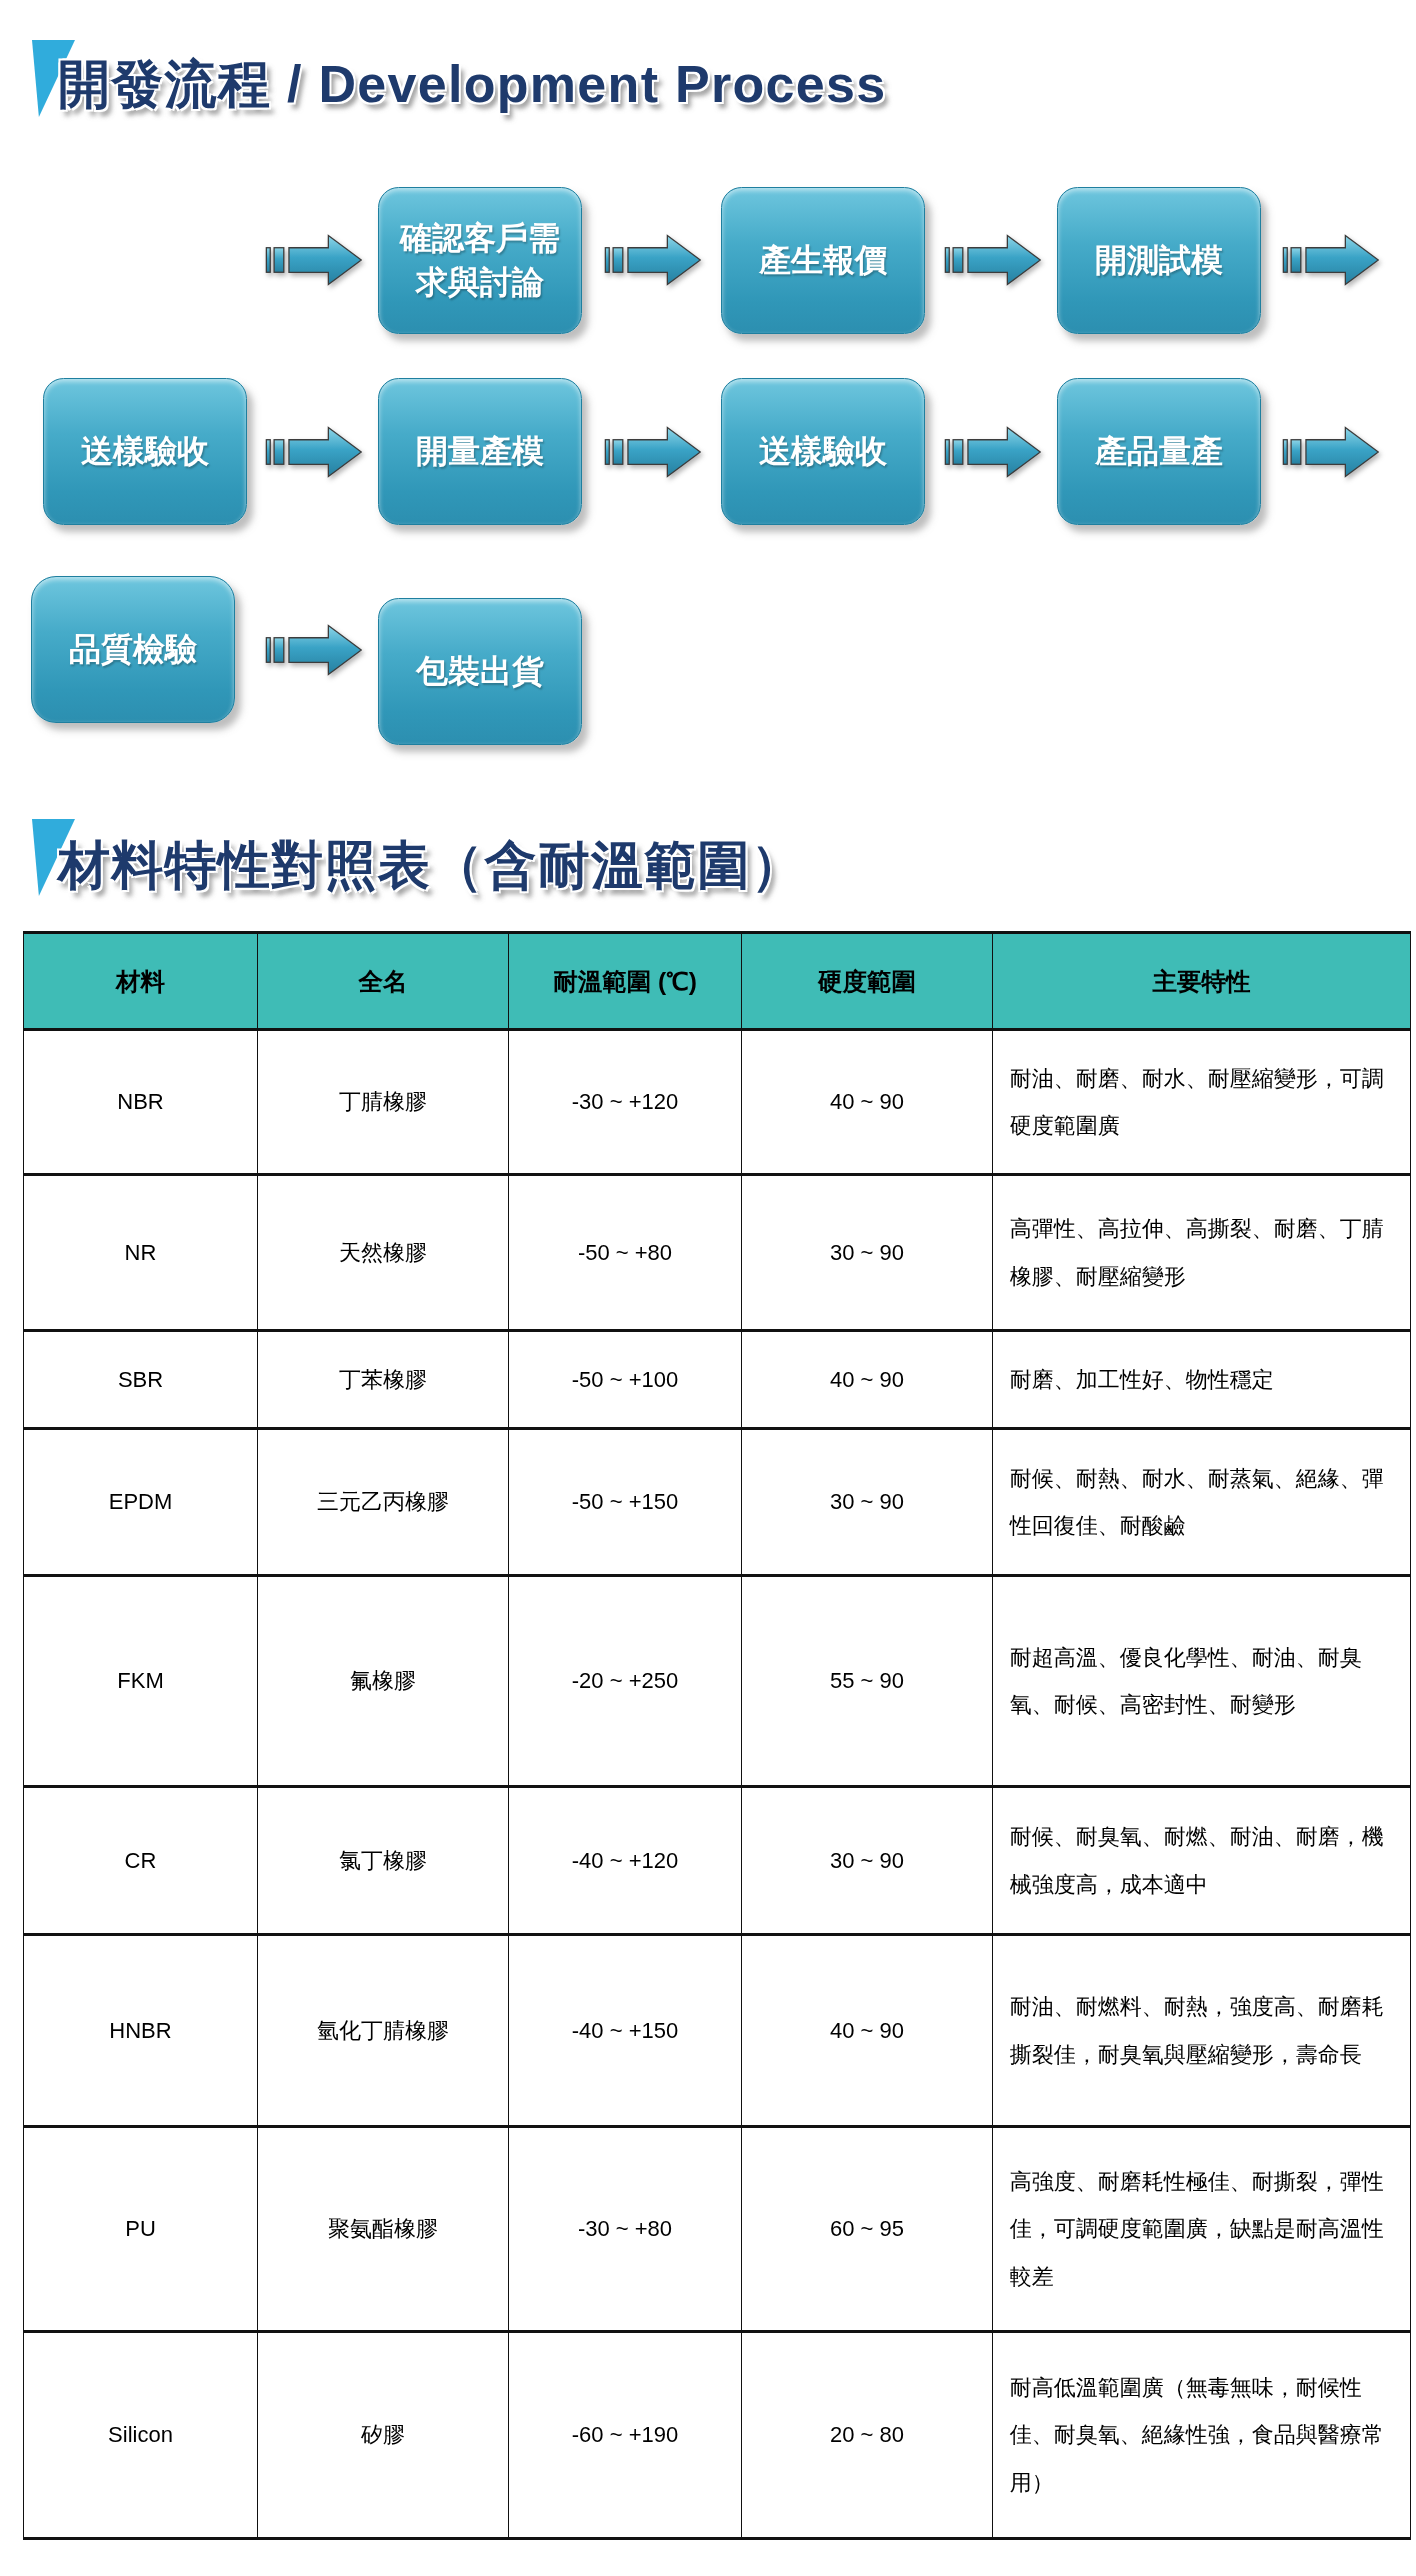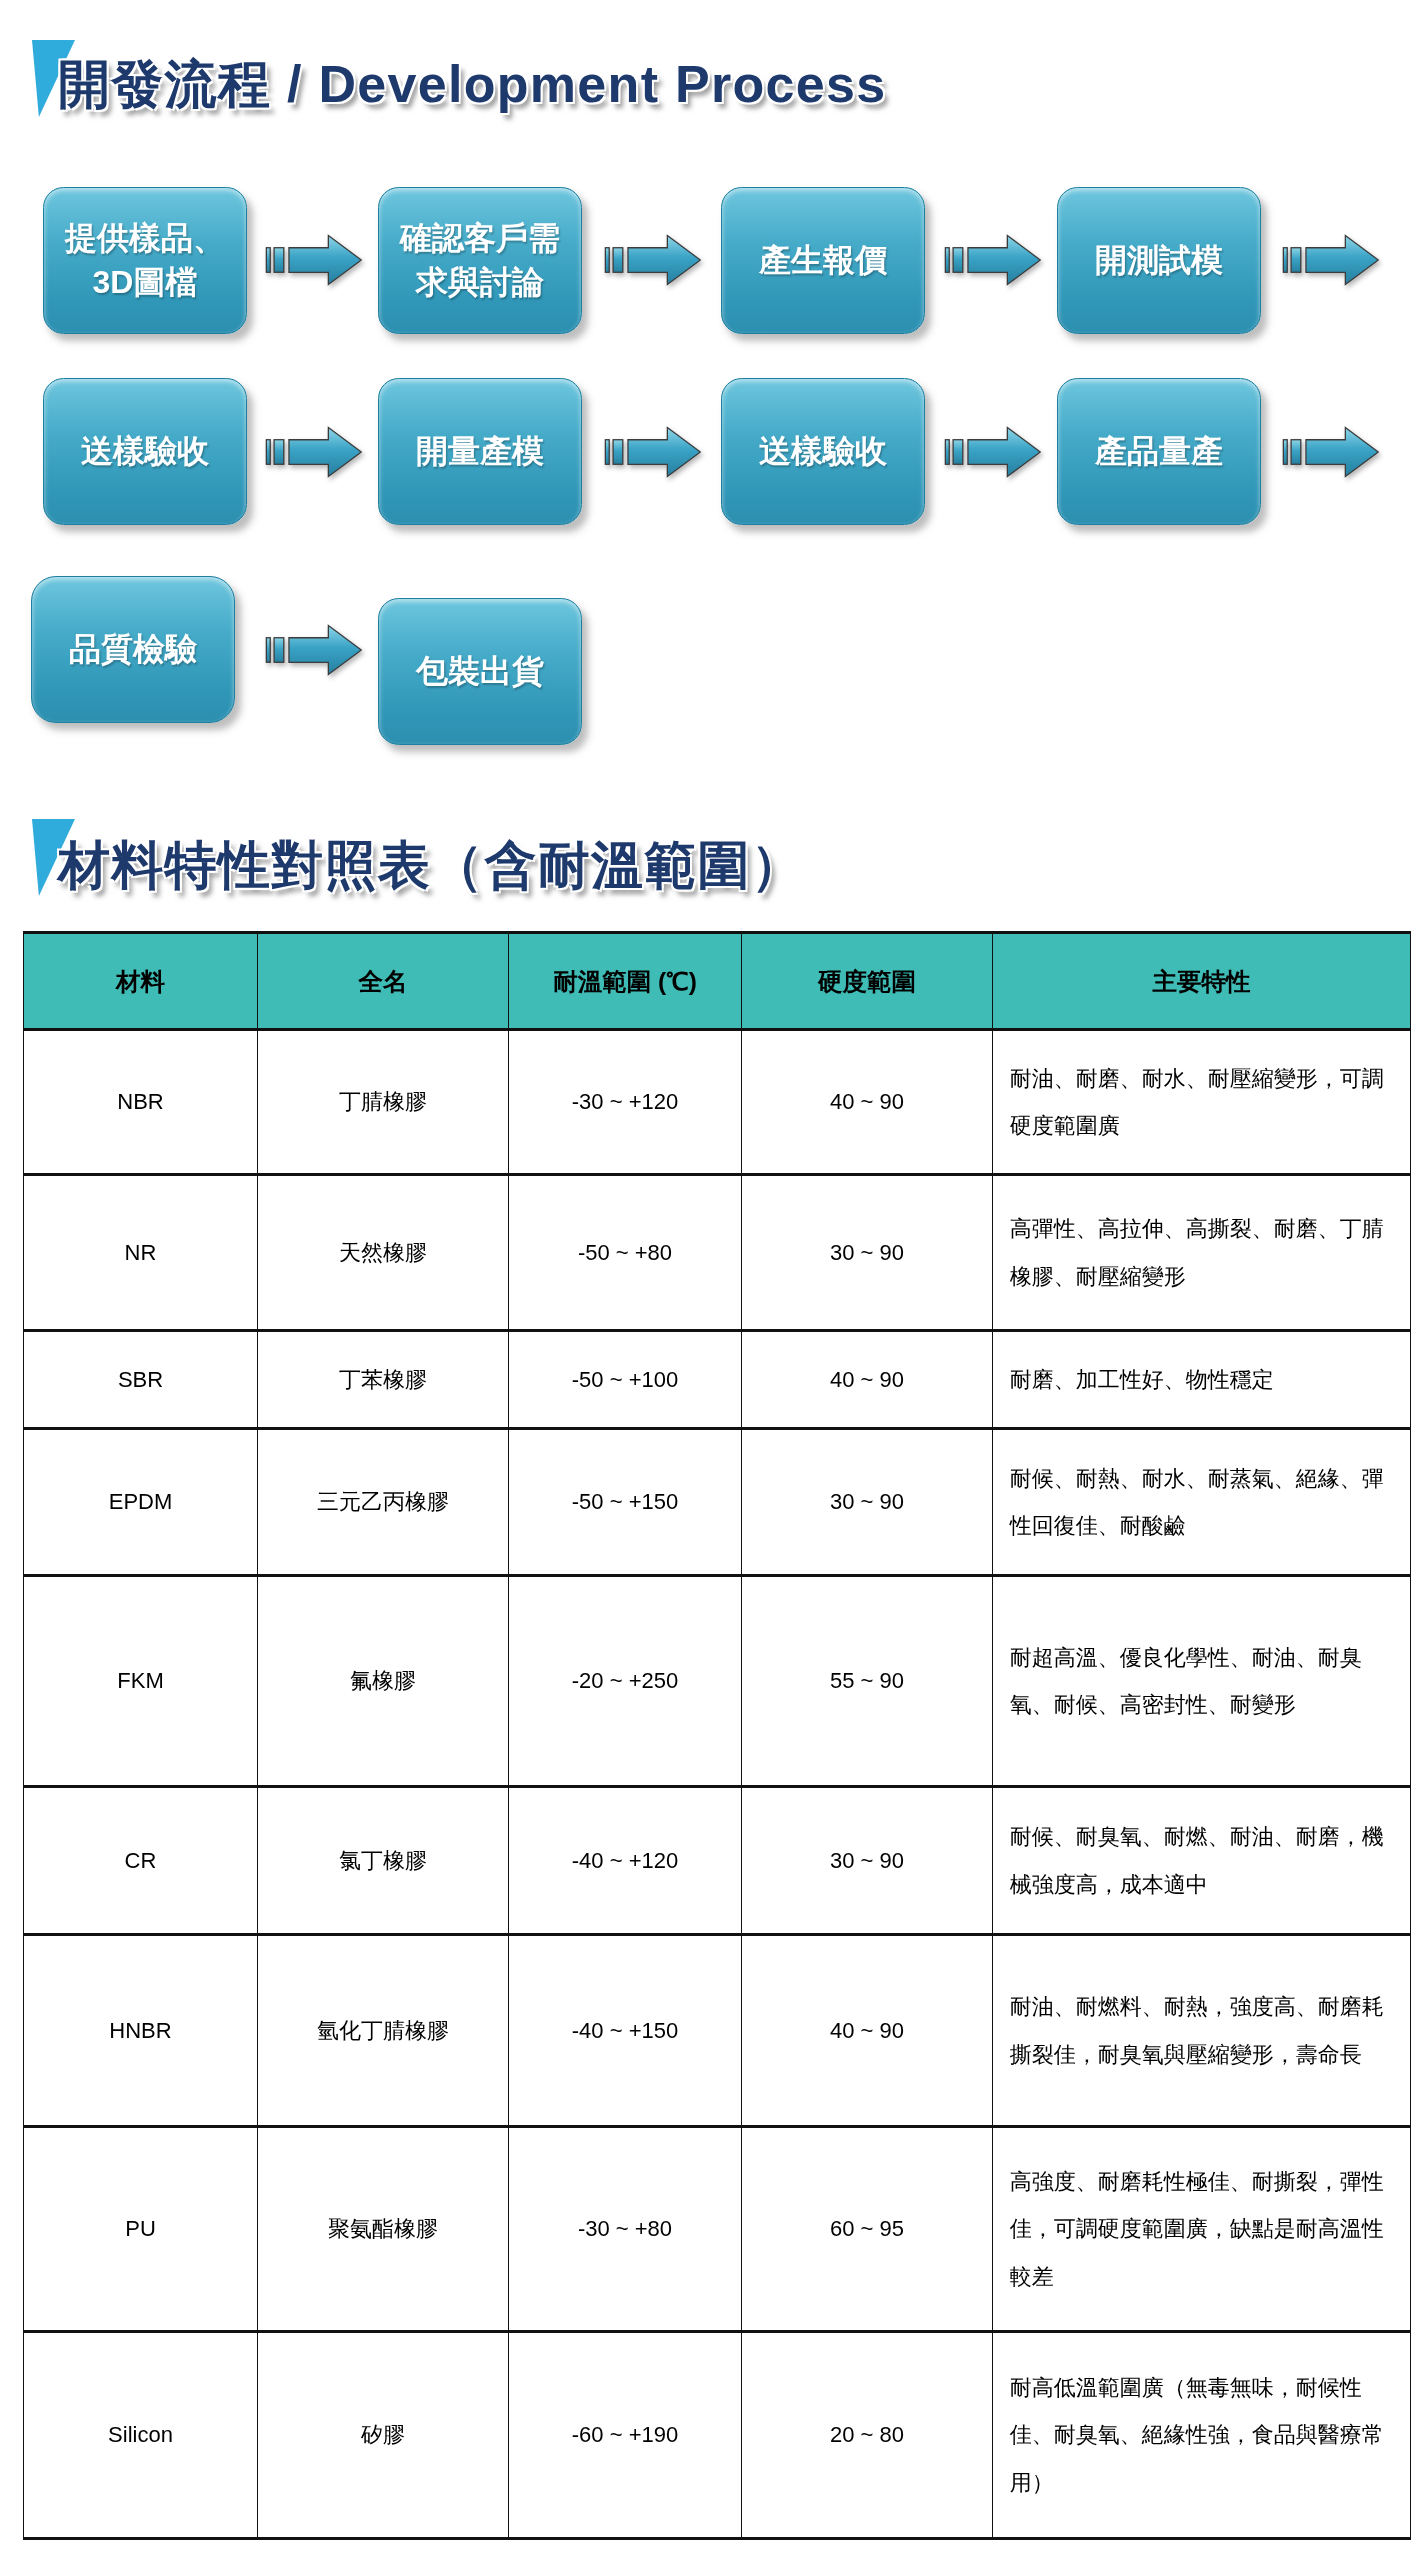--- a/index.html
+++ b/index.html
@@ -103,23 +103,20 @@
         <rect x="2" y="29" width="6" height="38" fill="url(#agrad)" stroke="#3c3c3c" stroke-width="2"></rect>
         <rect x="14" y="29" width="15" height="38" fill="url(#agrad)" stroke="#3c3c3c" stroke-width="2"></rect>
         <path d="M37 29 H98 V10 L149 48 L98 86 V67 H37 Z" fill="url(#agrad)" stroke="#3c3c3c" stroke-width="2"></path>
       </g>
     </defs>
   </svg>
 
   <div class="corner-tri" style="left:32px;top:40px;"></div>
   <div class="sec-title" style="left:58px;top:50px;">開發流程 / Development Process</div>
 
-  <div class="flow-box" style="left:43px;top:187px;">
-      <span class="lbl">提供樣品、3D圖檔</span>
-    </div>
   <svg class="arrow" style="left:265px;top:229px;" viewBox="0 0 150 96">
       <use href="#striped-arrow"></use>
     </svg>
   <div class="flow-box" style="left:378px;top:187px;">
       <span class="lbl">確認客戶需求與討論</span>
     </div>
   <svg class="arrow" style="left:604px;top:229px;" viewBox="0 0 150 96">
       <use href="#striped-arrow"></use>
     </svg>
   <div class="flow-box" style="left:721px;top:187px;">

